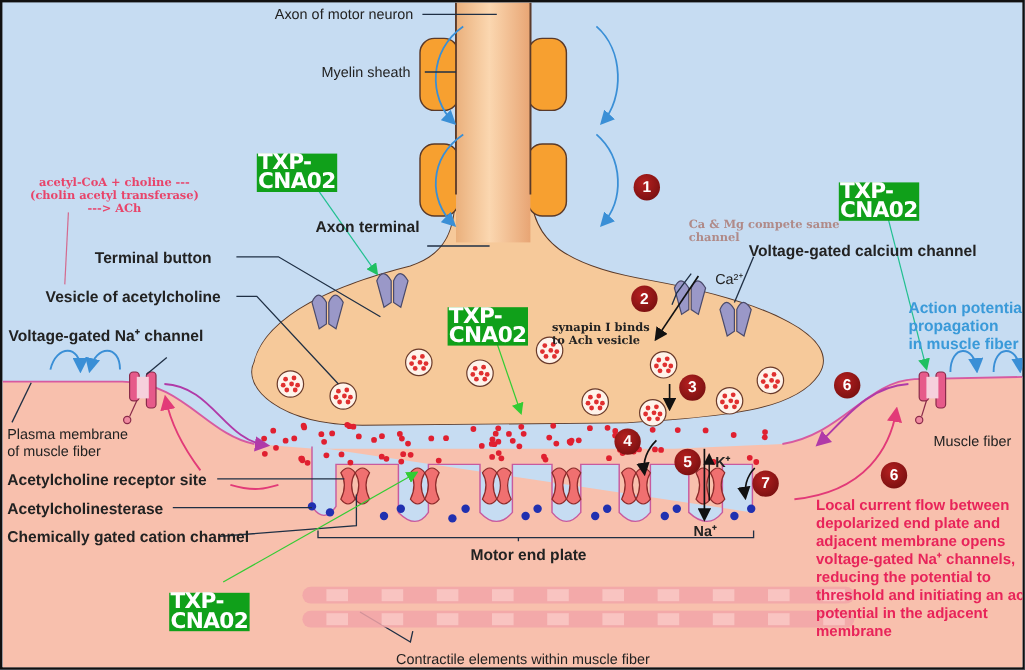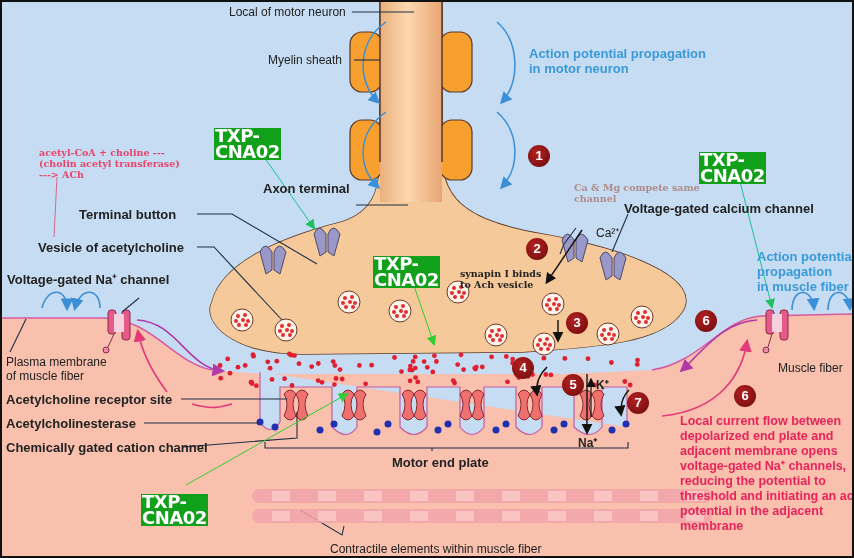--- a/index.html
+++ b/index.html
@@ -392,53 +392,49 @@
           <rect x="454" y="509" width="18" height="10" fill="#fbd0cc" opacity="0.7"></rect>
           <rect x="500" y="509" width="18" height="10" fill="#fbd0cc" opacity="0.7"></rect>
           <rect x="546" y="509" width="18" height="10" fill="#fbd0cc" opacity="0.7"></rect>
           <rect x="592" y="509" width="18" height="10" fill="#fbd0cc" opacity="0.7"></rect>
           <rect x="638" y="509" width="18" height="10" fill="#fbd0cc" opacity="0.7"></rect>
           <rect x="684" y="509" width="18" height="10" fill="#fbd0cc" opacity="0.7"></rect>
         </g>
       </g>
   </svg>
 
-  <div class="lbl reg" style="left:227px;top:3px;">Local of motor neuron</div>
+  <div class="lbl reg" style="left:227px;top:3px;">Axon of motor neuron</div>
   <div class="lbl reg" style="left:266px;top:51px;">Myelin sheath</div>
   <div class="lbl bold" style="left:261px;top:179px;">Axon terminal</div>
   <div class="lbl bold" style="left:77px;top:205px;">Terminal button</div>
   <div class="lbl bold" style="left:36px;top:238px;">Vesicle of acetylcholine</div>
   <div class="lbl bold" style="left:5px;top:268px;">Voltage-gated Na⁺ channel</div>
   <div class="lbl reg" style="left:4px;top:353px;line-height:14px;">
     <div>Plasma membrane</div>
     <div>of muscle fiber</div>
   </div>
   <div class="lbl bold" style="left:4px;top:390px;">Acetylcholine receptor site</div>
   <div class="lbl bold" style="left:4px;top:414px;">Acetylcholinesterase</div>
   <div class="lbl bold" style="left:4px;top:438px;">Chemically gated cation channel</div>
   <div class="lbl bold" style="left:390px;top:453px;">Motor end plate</div>
   <div class="lbl reg" style="left:328px;top:540px;">Contractile elements within muscle fiber</div>
   <div class="lbl bold" style="left:622px;top:199px;">Voltage-gated calcium channel</div>
   <div class="lbl reg" style="left:594px;top:206px;font-weight:normal;margin-top:16px;">Ca²⁺</div>
   <div class="lbl reg" style="left:594px;top:374px;font-weight:bold;">K⁺</div>
   <div class="lbl reg" style="left:576px;top:432px;font-weight:bold;">Na⁺</div>
   <div class="lbl reg" style="left:776px;top:359px;">Muscle fiber</div>
 
-  <div class="lbl blue" style="left:527px;top:44px;">
-    <div>Action potential propagation</div>
-    <div>in motor neuron</div>
-  </div>
   <div class="lbl blue" style="left:755px;top:247px;">
     <div>Action potential</div>
     <div>propagation</div>
     <div>in muscle fiber</div>
   </div>
   <div class="lbl pink" style="left:678px;top:412px;">Local current flow between depolarized end plate and adjacent membrane opens voltage-gated Na⁺ channels, reducing the potential to threshold and initiating an action potential in the adjacent membrane</div>
 
-  <div class="lbl redsmall" style="left:37px;top:145px;">
+  <div class="lbl redsmall" style="left:23px;top:145px;text-align:center;">
     <div>acetyl-CoA + choline ---</div>
     <div>(cholin acetyl transferase)</div>
     <div>---&gt; ACh</div>
   </div>
   <div class="lbl graysmall" style="left:572px;top:180px;">
     <div>Ca &amp; Mg compete same</div>
     <div>channel</div>
   </div>
   <div class="lbl synapin" style="left:458px;top:266px;">
     <div>synapin I binds</div>

